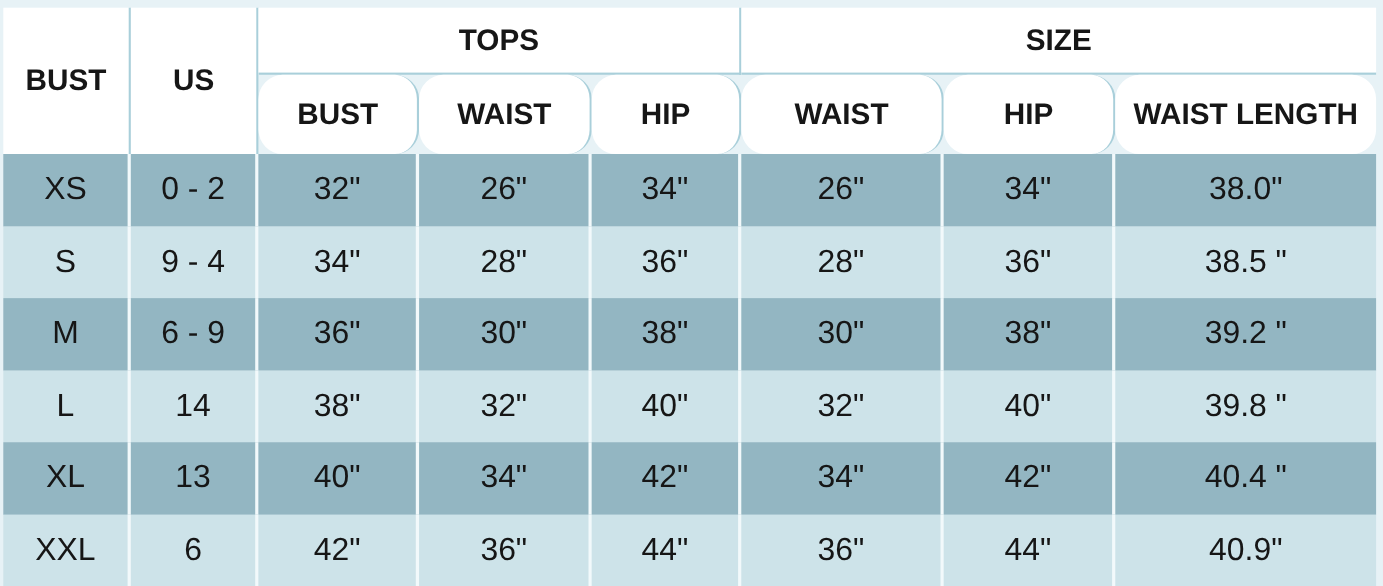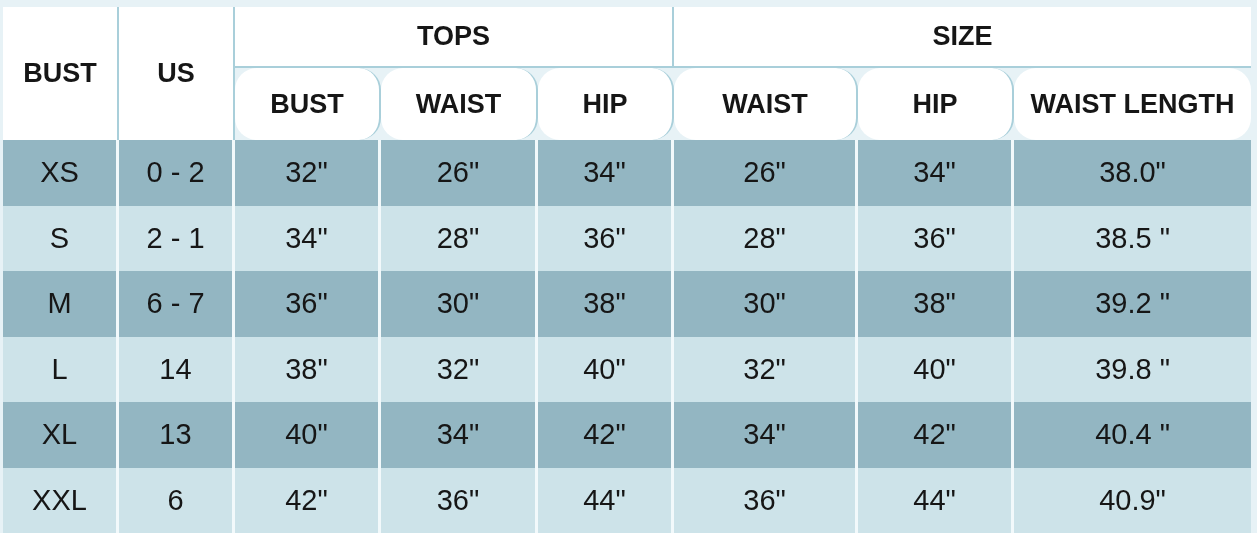--- a/index.html
+++ b/index.html
@@ -89,31 +89,31 @@
         <td class="v-line">0 - 2</td>
         <td class="v-line">32"</td>
         <td class="v-line">26"</td>
         <td class="v-line">34"</td>
         <td class="v-line">26"</td>
         <td class="v-line">34"</td>
         <td>38.0"</td>
       </tr>
       <tr class="shade-light">
         <td class="v-line">S</td>
-        <td class="v-line">2 - 1</td>
+        <td class="v-line">9 - 4</td>
         <td class="v-line">34"</td>
         <td class="v-line">28"</td>
         <td class="v-line">36"</td>
         <td class="v-line">28"</td>
         <td class="v-line">36"</td>
         <td>38.5 "</td>
       </tr>
       <tr class="shade-dark">
         <td class="v-line">M</td>
-        <td class="v-line">6 - 7</td>
+        <td class="v-line">6 - 9</td>
         <td class="v-line">36"</td>
         <td class="v-line">30"</td>
         <td class="v-line">38"</td>
         <td class="v-line">30"</td>
         <td class="v-line">38"</td>
         <td>39.2 "</td>
       </tr>
       <tr class="shade-light">
         <td class="v-line">L</td>
         <td class="v-line">14</td>

